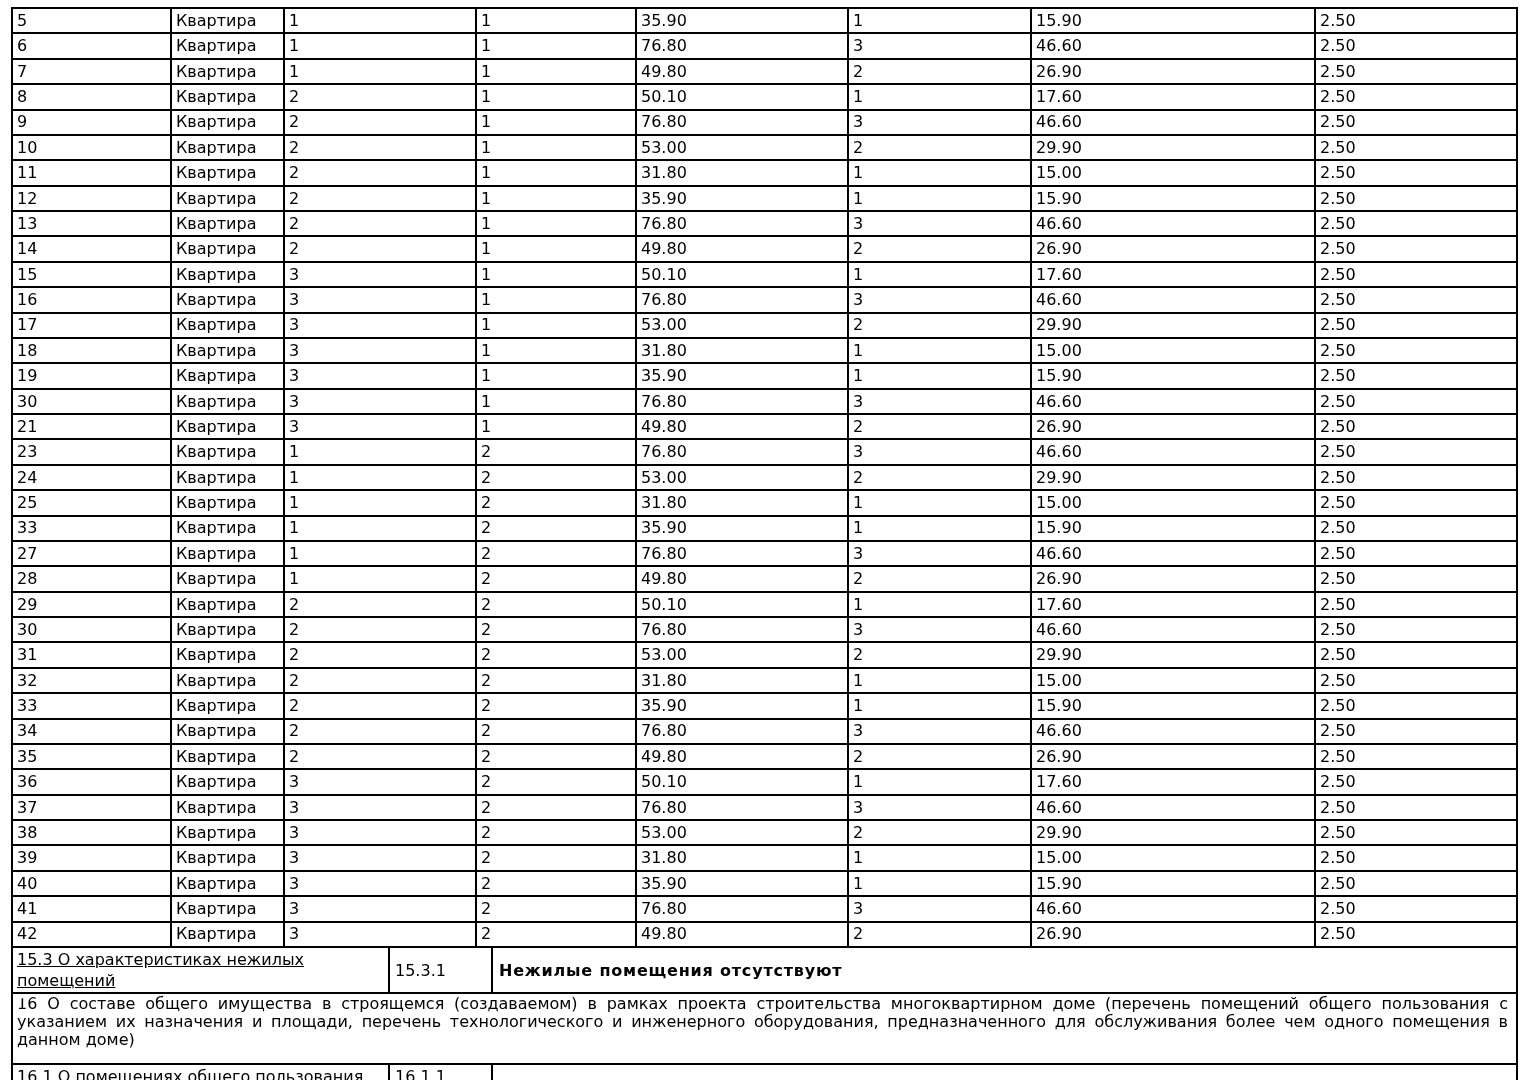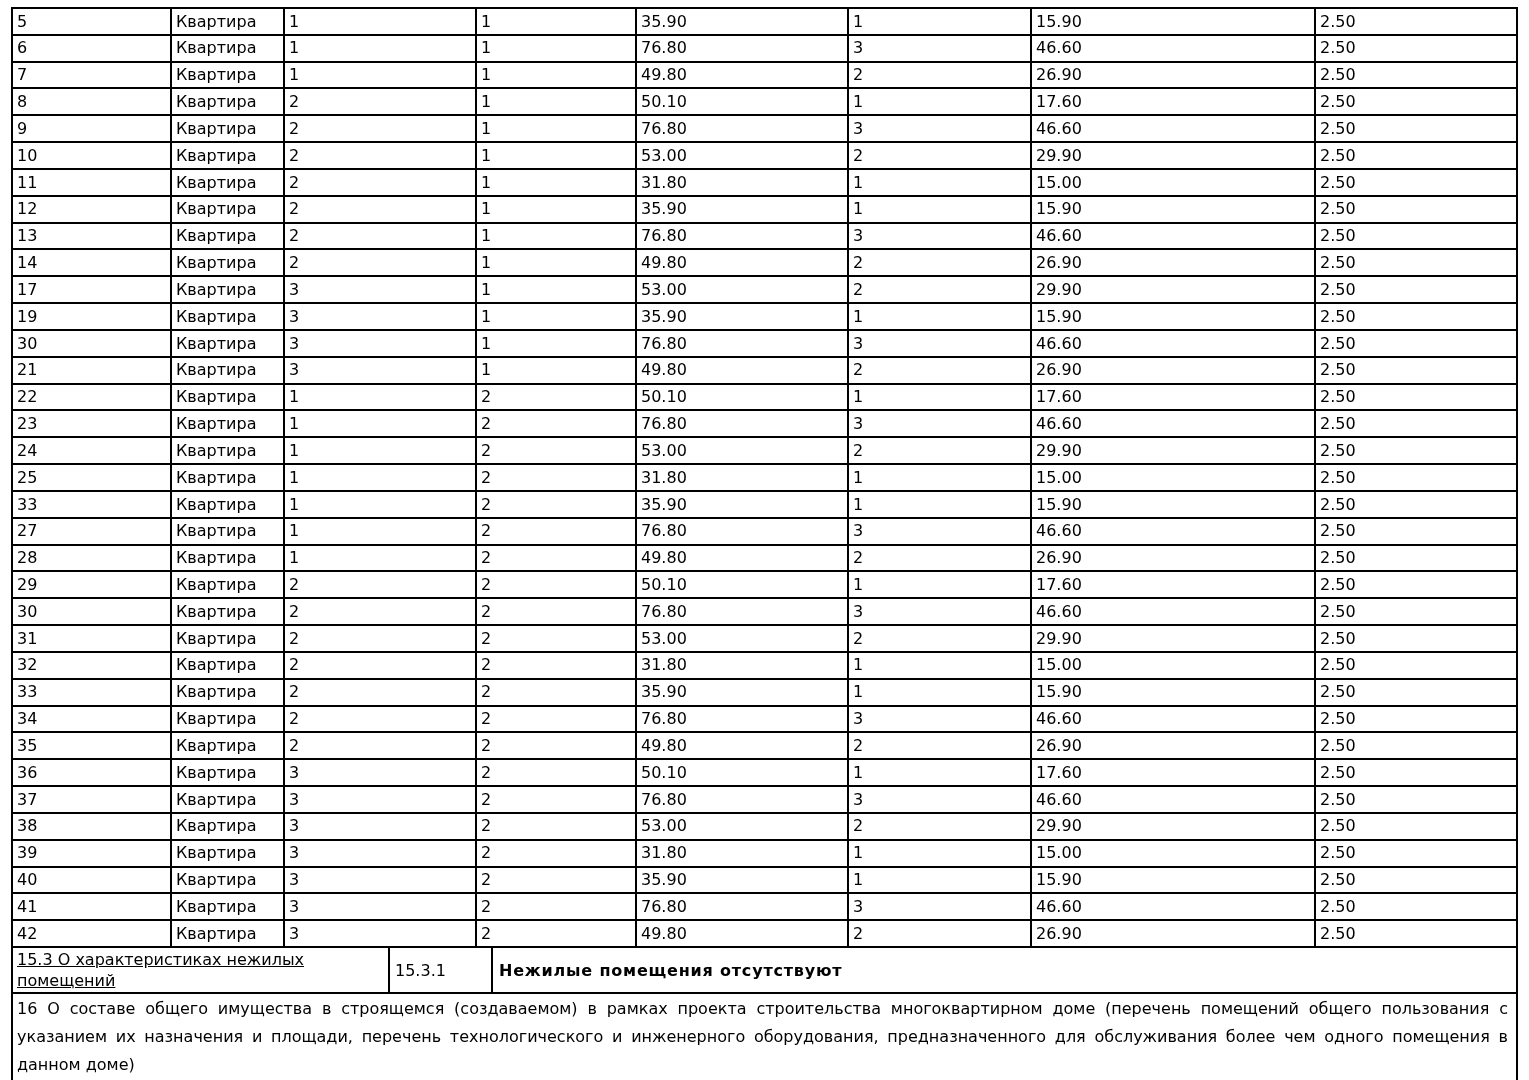--- a/index.html
+++ b/index.html
@@ -33,23 +33,23 @@
     overflow: hidden;
   }
   .sec-label { padding: 1px 4px 1px 4px; line-height: 21px; text-decoration: underline; }
   .sec-code  { padding: 0 2px 0 5px; margin-left: 12px; }
   .sec-value { padding: 0 2px 0 6px; font-weight: bold; letter-spacing: 0.8px; margin-left: 20px; }
   .row-15-3 { height: 44px; }
   .row-16   { height: 48px; }
   .row-16-1 { height: 24px; }
   .row-16-1 .sec-label { white-space: nowrap; }
   .sec-paragraph {
-    padding: 1px 8px 1px 4px;
+    padding: 1px 8px 14px 4px;
     text-align: justify;
-    line-height: 28px;
+    line-height: 18px;
     vertical-align: middle;
     border-radius: 21px;
   }
 </style>
 </head>
 <body>
 
 <div class="page-wrap">
 
   <table class="apt-table">
@@ -158,30 +158,60 @@
           <td>14</td>
           <td>Квартира</td>
           <td>2</td>
           <td>1</td>
           <td>49.80</td>
           <td>2</td>
           <td>26.90</td>
           <td>2.50</td>
         </tr>
         <tr>
+          <td>15</td>
+          <td>Квартира</td>
+          <td>3</td>
+          <td>1</td>
+          <td>50.10</td>
+          <td>1</td>
+          <td>17.60</td>
+          <td>2.50</td>
+        </tr>
+        <tr>
+          <td>16</td>
+          <td>Квартира</td>
+          <td>3</td>
+          <td>1</td>
+          <td>76.80</td>
+          <td>3</td>
+          <td>46.60</td>
+          <td>2.50</td>
+        </tr>
+        <tr>
           <td>17</td>
           <td>Квартира</td>
           <td>3</td>
           <td>1</td>
           <td>53.00</td>
           <td>2</td>
           <td>29.90</td>
           <td>2.50</td>
         </tr>
         <tr>
+          <td>18</td>
+          <td>Квартира</td>
+          <td>3</td>
+          <td>1</td>
+          <td>31.80</td>
+          <td>1</td>
+          <td>15.00</td>
+          <td>2.50</td>
+        </tr>
+        <tr>
           <td>19</td>
           <td>Квартира</td>
           <td>3</td>
           <td>1</td>
           <td>35.90</td>
           <td>1</td>
           <td>15.90</td>
           <td>2.50</td>
         </tr>
         <tr>
@@ -195,30 +225,20 @@
           <td>2.50</td>
         </tr>
         <tr>
           <td>21</td>
           <td>Квартира</td>
           <td>3</td>
           <td>1</td>
           <td>49.80</td>
           <td>2</td>
           <td>26.90</td>
-          <td>2.50</td>
-        </tr>
-        <tr>
-          <td>22</td>
-          <td>Квартира</td>
-          <td>1</td>
-          <td>2</td>
-          <td>50.10</td>
-          <td>1</td>
-          <td>17.60</td>
           <td>2.50</td>
         </tr>
         <tr>
           <td>23</td>
           <td>Квартира</td>
           <td>1</td>
           <td>2</td>
           <td>76.80</td>
           <td>3</td>
           <td>46.60</td>

